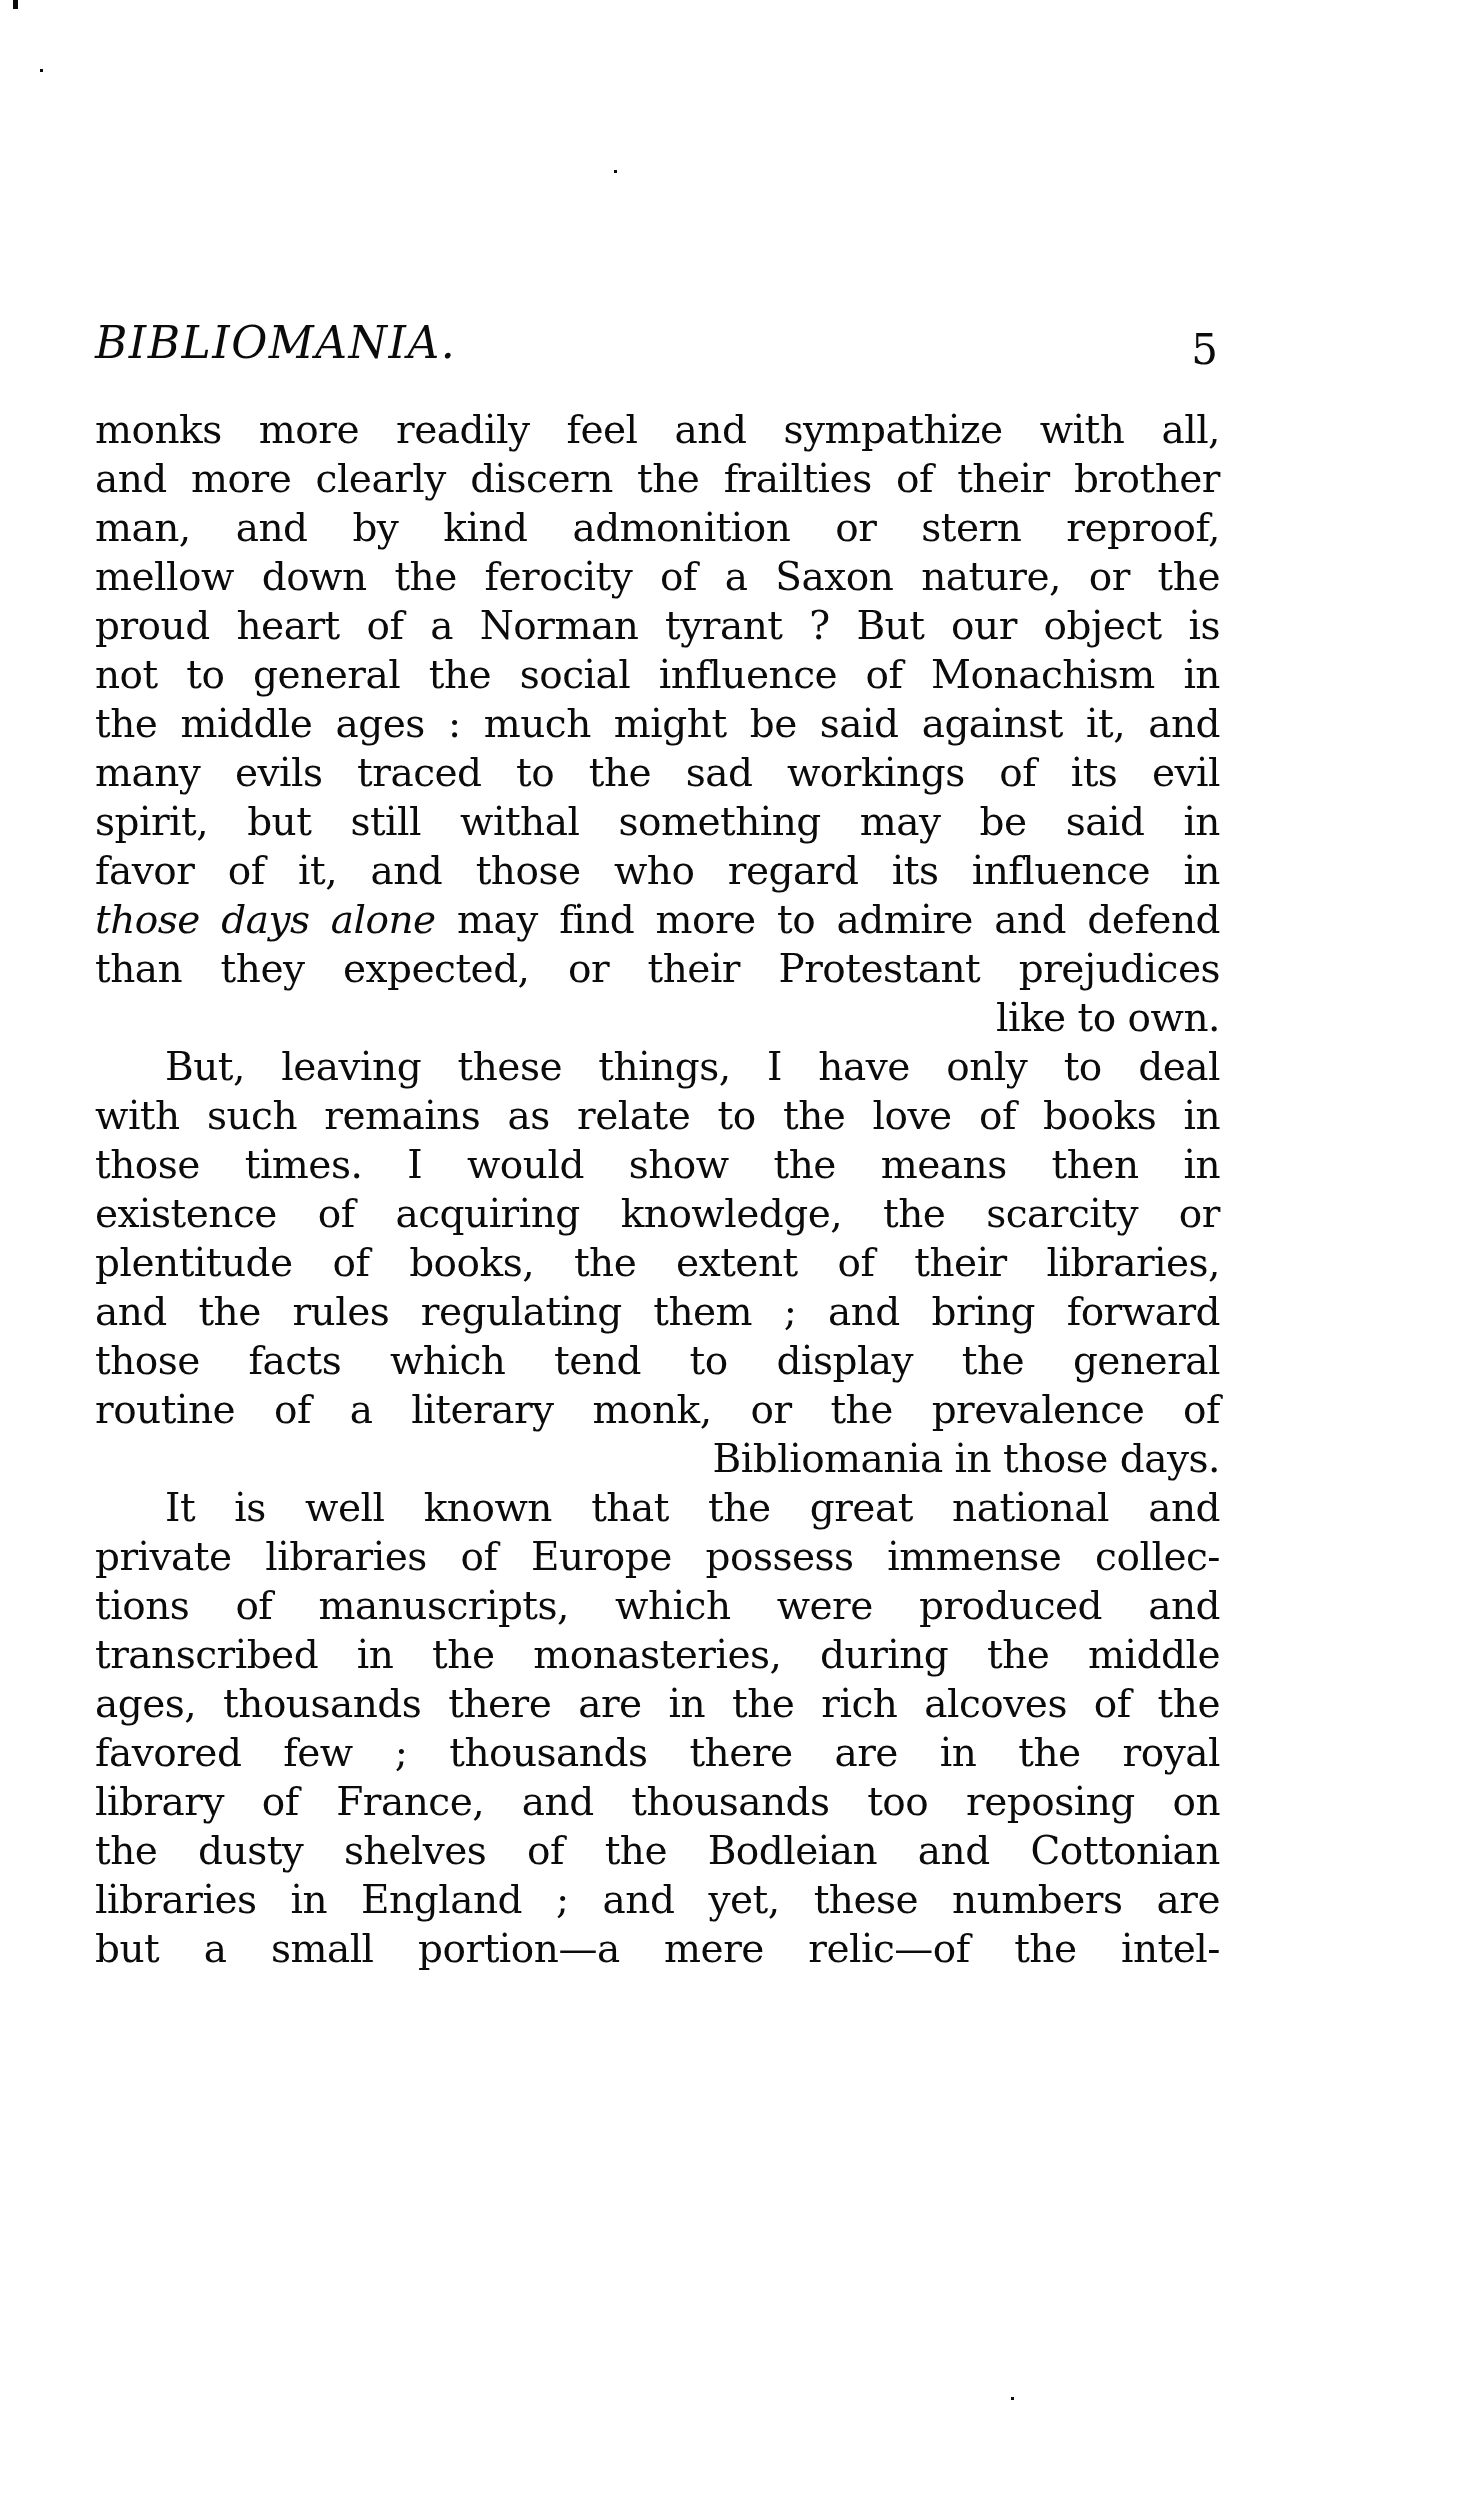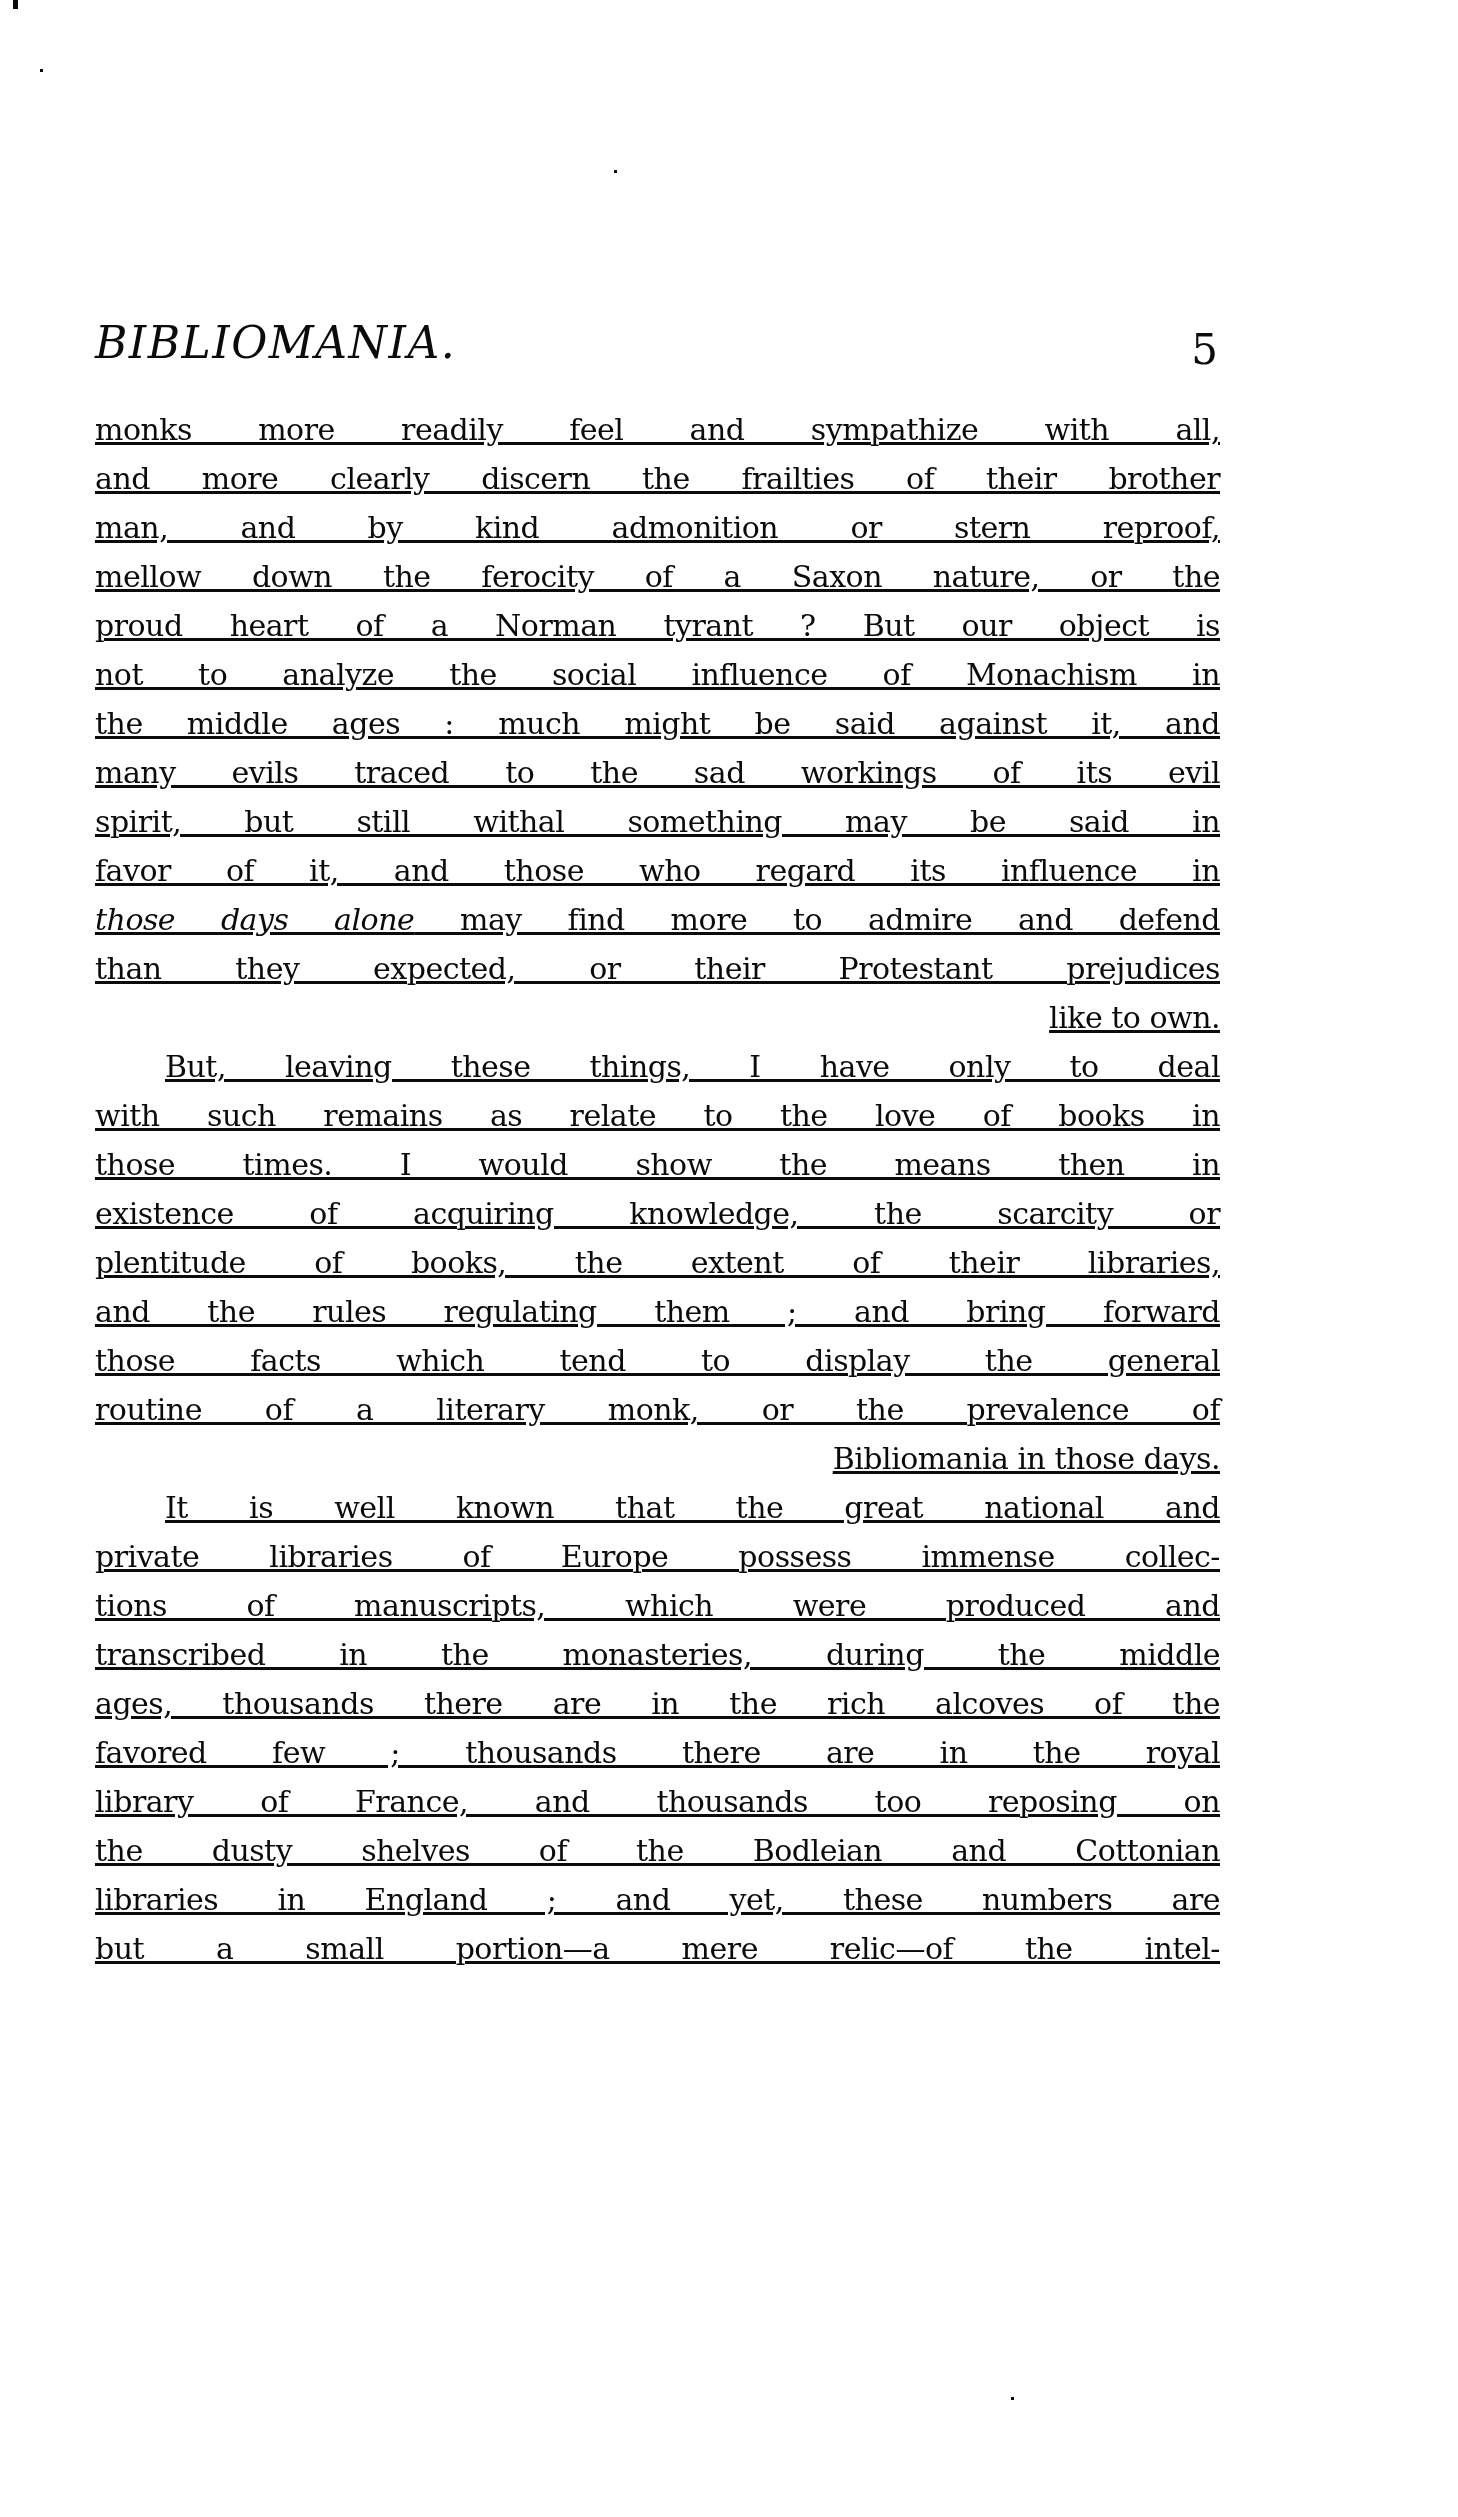--- a/index.html
+++ b/index.html
@@ -27,23 +27,22 @@
     line-height:1;
     white-space:nowrap;
   }
   .pagenum{
     position:absolute;right:2px;top:8px;
     font-size:42px;
     line-height:1;
   }
   .body-text{
     position:absolute;left:95px;top:405px;width:1125px;
-    font-size:30px;
+    font-size:39px;
     letter-spacing:-0.5px;
-    text-decoration:underline;
   }
   .line{
     height:49px;
     line-height:49px;
     text-align:right;
   }
   .line.j{
     text-align:justify;
     text-align-last:justify;
   }
@@ -65,21 +64,21 @@
   <div class="running-header">
     <span class="title">BIBLIOMANIA.</span>
     <span class="pagenum">5</span>
   </div>
   <div class="body-text">
       <div class="line j"><span class="seg">monks more readily feel and sympathize with all,</span></div>
       <div class="line j"><span class="seg">and more clearly discern the frailties of their brother</span></div>
       <div class="line j"><span class="seg">man, and by kind admonition or stern reproof,</span></div>
       <div class="line j"><span class="seg">mellow down the ferocity of a Saxon nature, or the</span></div>
       <div class="line j"><span class="seg">proud heart of a Norman tyrant ? But our object is</span></div>
-      <div class="line j"><span class="seg">not to analyze the social influence of Monachism in</span></div>
+      <div class="line j"><span class="seg">not to general the social influence of Monachism in</span></div>
       <div class="line j"><span class="seg">the middle ages : much might be said against it, and</span></div>
       <div class="line j"><span class="seg">many evils traced to the sad workings of its evil</span></div>
       <div class="line j"><span class="seg">spirit, but still withal something may be said in</span></div>
       <div class="line j"><span class="seg">favor of it, and those who regard its influence in</span></div>
       <div class="line j"><span class="seg it">those days alone</span><span class="seg"> may find more to admire and defend</span></div>
       <div class="line j"><span class="seg">than they expected, or their Protestant prejudices</span></div>
       <div class="line"><span class="seg">like to own.</span></div>
       <div class="line j ind"><span class="seg">But, leaving these things, I have only to deal</span></div>
       <div class="line j"><span class="seg">with such remains as relate to the love of books in</span></div>
       <div class="line j"><span class="seg">those times. I would show the means then in</span></div>

